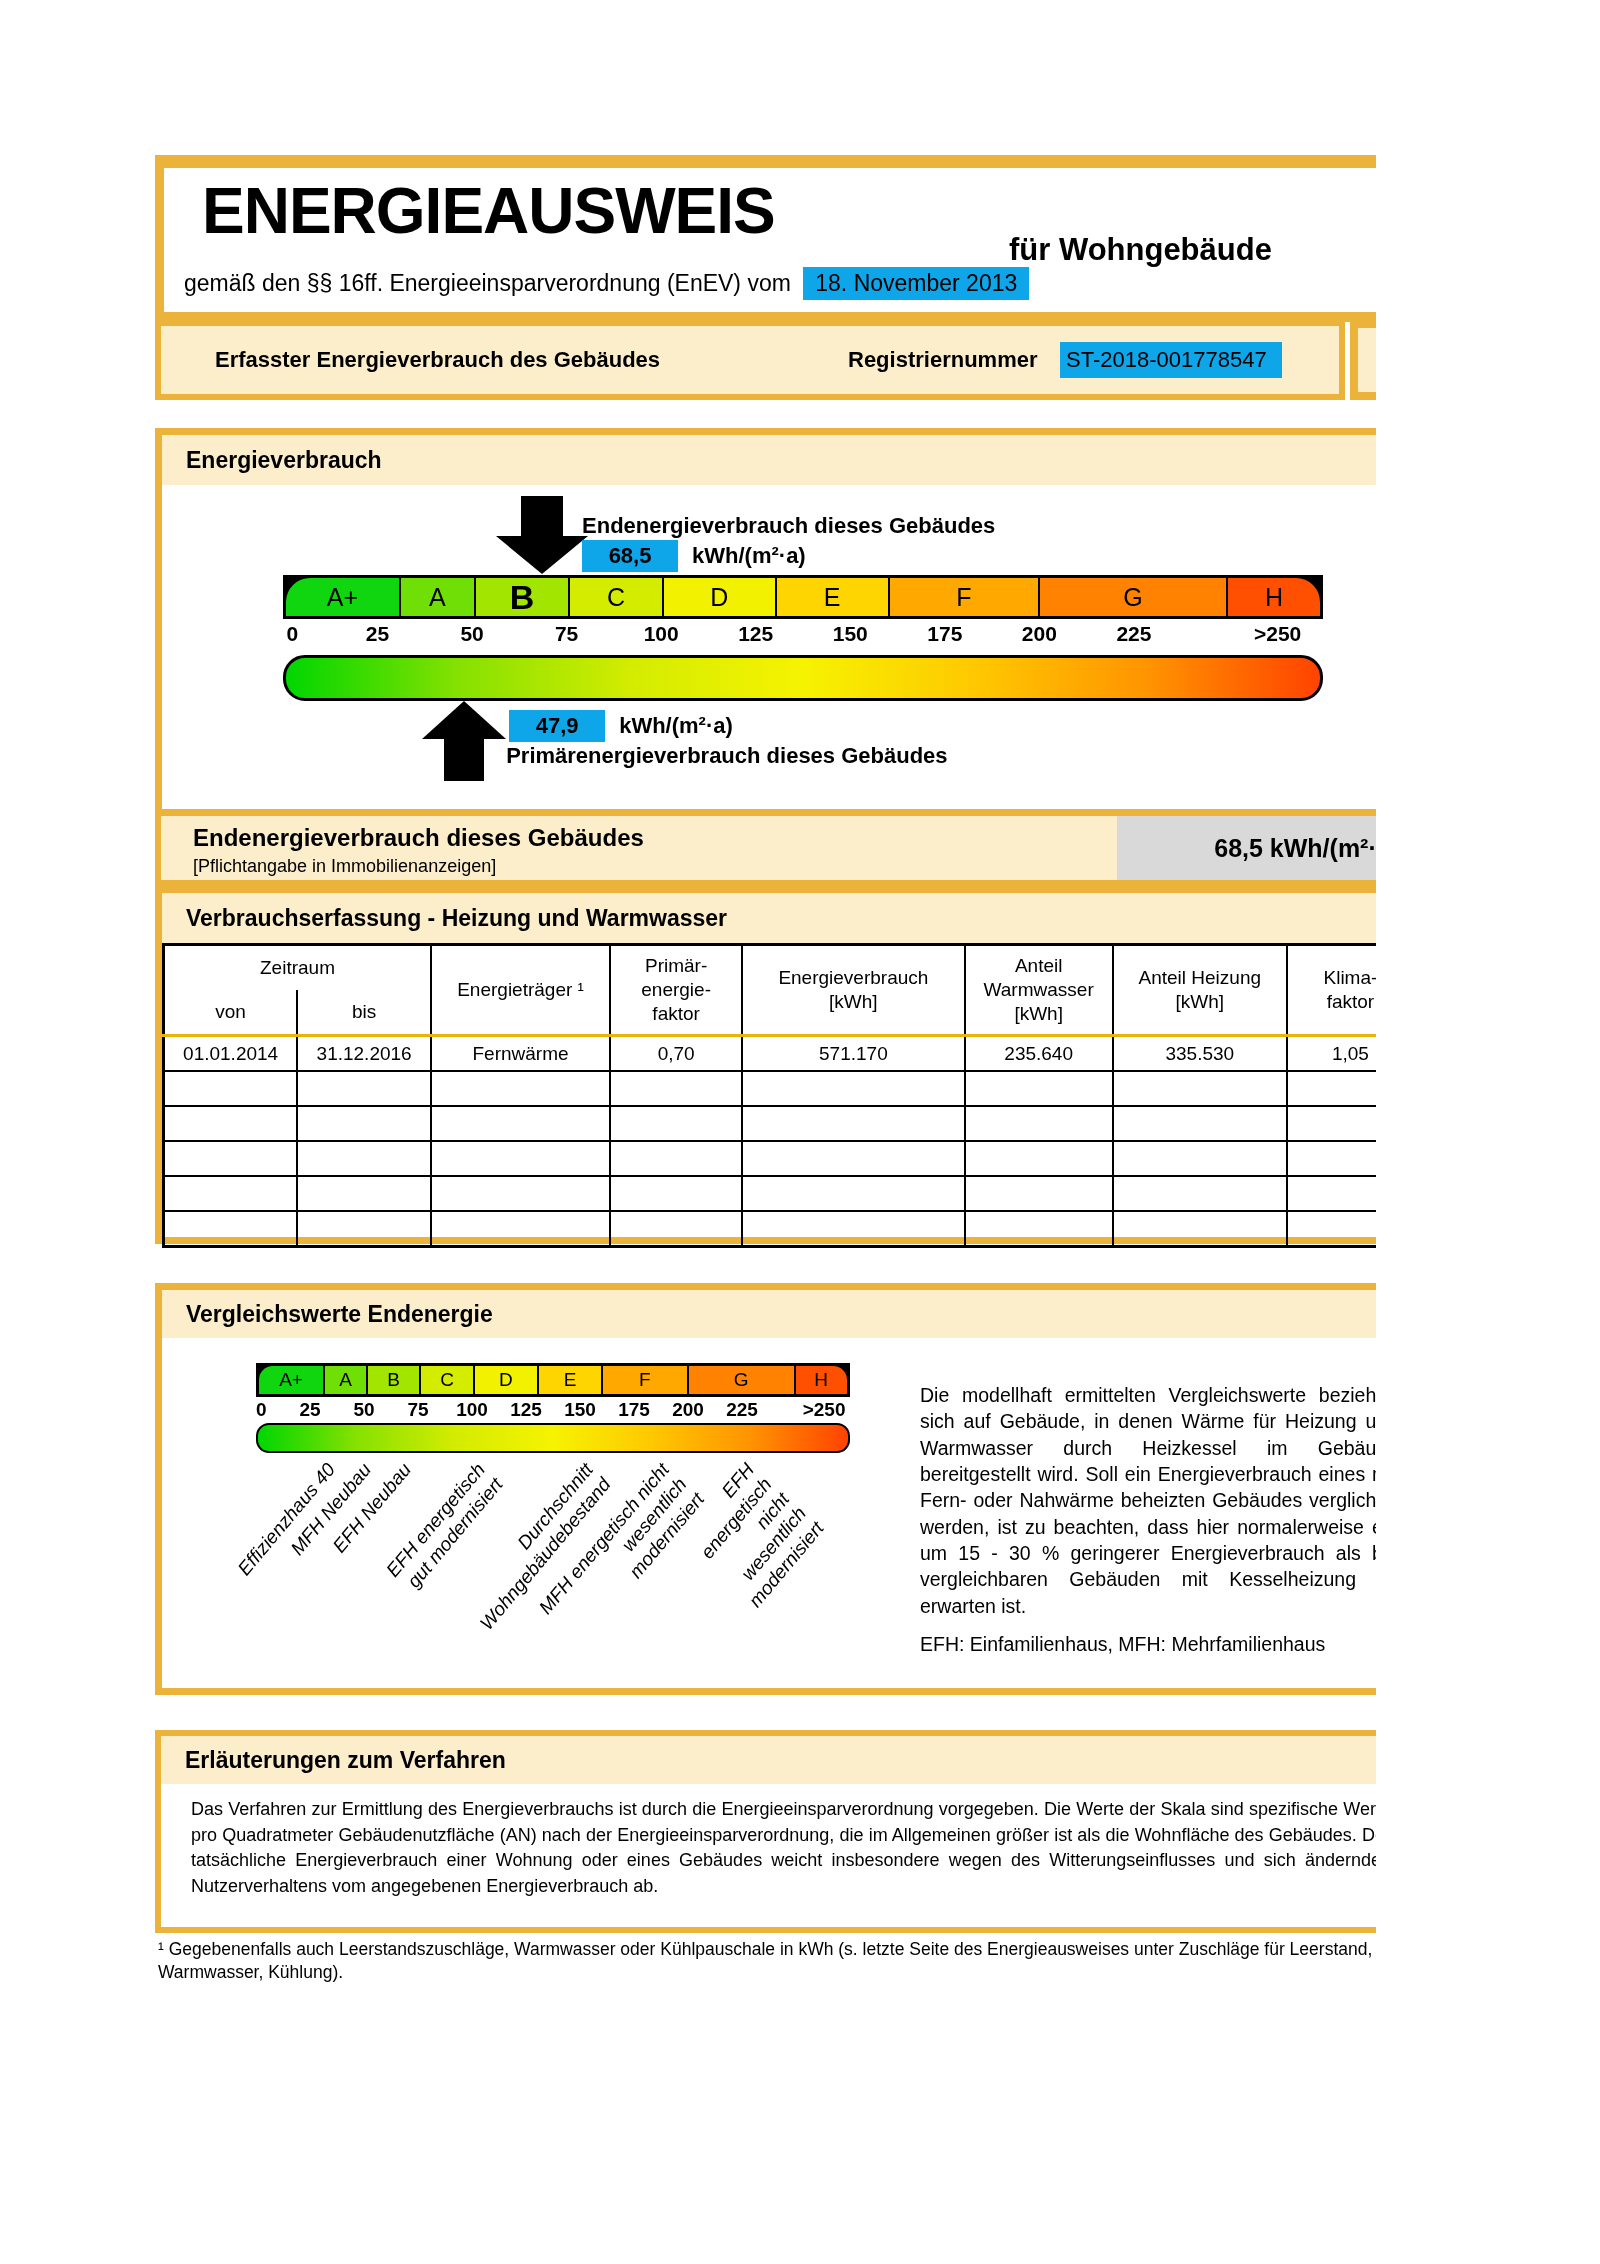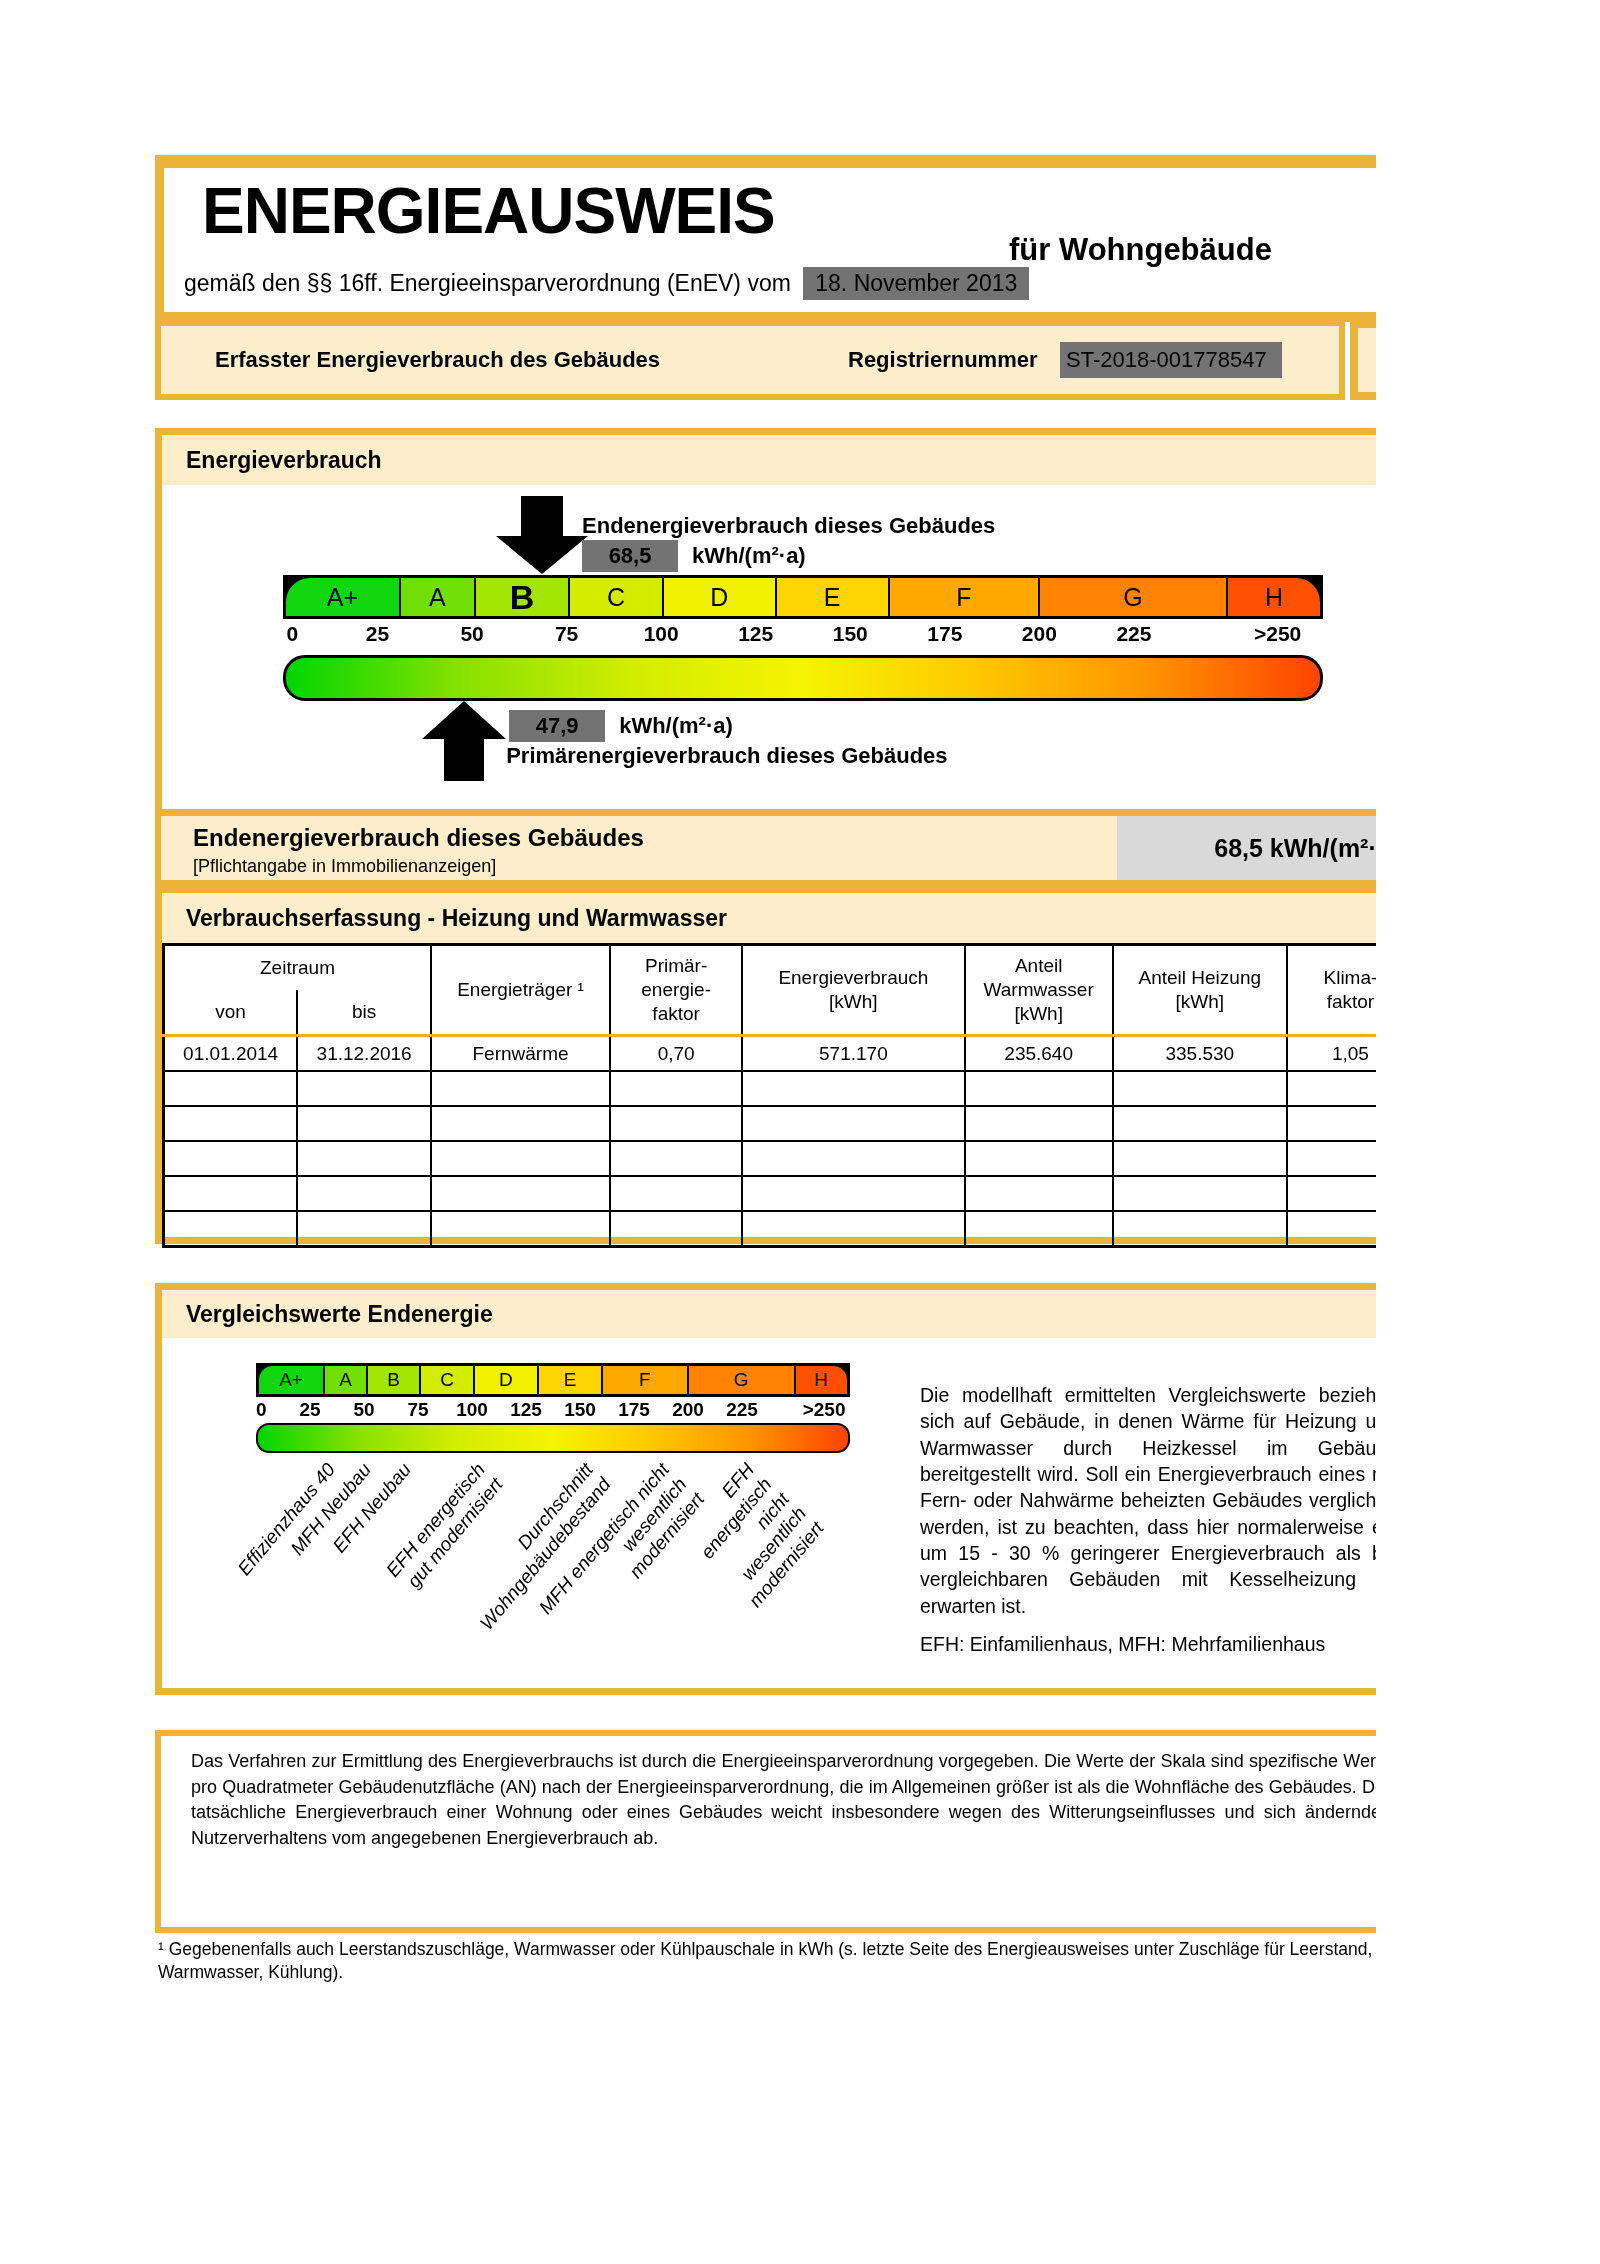--- a/index.html
+++ b/index.html
@@ -2,21 +2,21 @@
 <html><head>
 <meta charset="utf-8">
 <style>
   html,body{margin:0;padding:0;background:#fff;}
   .page{position:relative;width:1376px;height:2264px;background:#fff;overflow:hidden;
         font-family:"Liberation Sans",sans-serif;color:#000;}
   .gbox{position:absolute;left:155px;width:1268px;box-sizing:border-box;
         border:7px solid #ebb339;background:#fff;}
   .secbar{background:#fceecb;font-weight:bold;font-size:23px;display:flex;
           align-items:center;padding-left:24px;}
-  .chip{background:#737373;display:inline-block;}
+  .chip{background:#0ea5e9;display:inline-block;}
 
   
   .title-box{top:155px;height:167px;border-width:13px 9px 10px 9px;}
   .doc-title{position:absolute;left:38px;top:6px;font-size:64px;font-weight:bold;
              letter-spacing:-1px;margin:0;}
   .doc-sub{position:absolute;left:845px;top:64px;font-size:31px;font-weight:bold;}
   .law-line{position:absolute;left:20px;bottom:12px;font-size:23px;}
   .law-line .chip{padding:3px 12px;margin-left:6px;}
 
   
@@ -333,18 +333,19 @@
             <div class="rlabel" style="left: 486px;">EFH energetisch nicht
 wesentlich modernisiert</div>
           </div>
       </div>
       <div class="cmp-par">Die modellhaft ermittelten Vergleichswerte beziehen sich auf Gebäude, in denen Wärme für Heizung und Warmwasser durch Heizkessel im Gebäude bereitgestellt wird. Soll ein Energieverbrauch eines mit Fern- oder Nahwärme beheizten Gebäudes verglichen werden, ist zu beachten, dass hier normalerweise ein um 15 - 30 % geringerer Energieverbrauch als bei vergleichbaren Gebäuden mit Kesselheizung zu erwarten ist.</div>
       <div class="cmp-abbr">EFH: Einfamilienhaus, MFH: Mehrfamilienhaus</div>
     </div>
   </section>
 
   <section class="gbox explain-box">
+    <div class="secbar">Erläuterungen zum Verfahren</div>
     <div class="exp-par">Das Verfahren zur Ermittlung des Energieverbrauchs ist durch die Energieeinsparverordnung vorgegeben. Die Werte der Skala sind spezifische Werte pro Quadratmeter Gebäudenutzfläche (AN) nach der Energieeinsparverordnung, die im Allgemeinen größer ist als die Wohnfläche des Gebäudes. Der tatsächliche Energieverbrauch einer Wohnung oder eines Gebäudes weicht insbesondere wegen des Witterungseinflusses und sich ändernden Nutzerverhaltens vom angegebenen Energieverbrauch ab.</div>
   </section>
 
   <div class="footnote">¹ Gegebenenfalls auch Leerstandszuschläge, Warmwasser oder Kühlpauschale in kWh (s. letzte Seite des Energieausweises unter Zuschläge für Leerstand, Warmwasser, Kühlung).</div>
 
 </div>
 
 </body></html>

